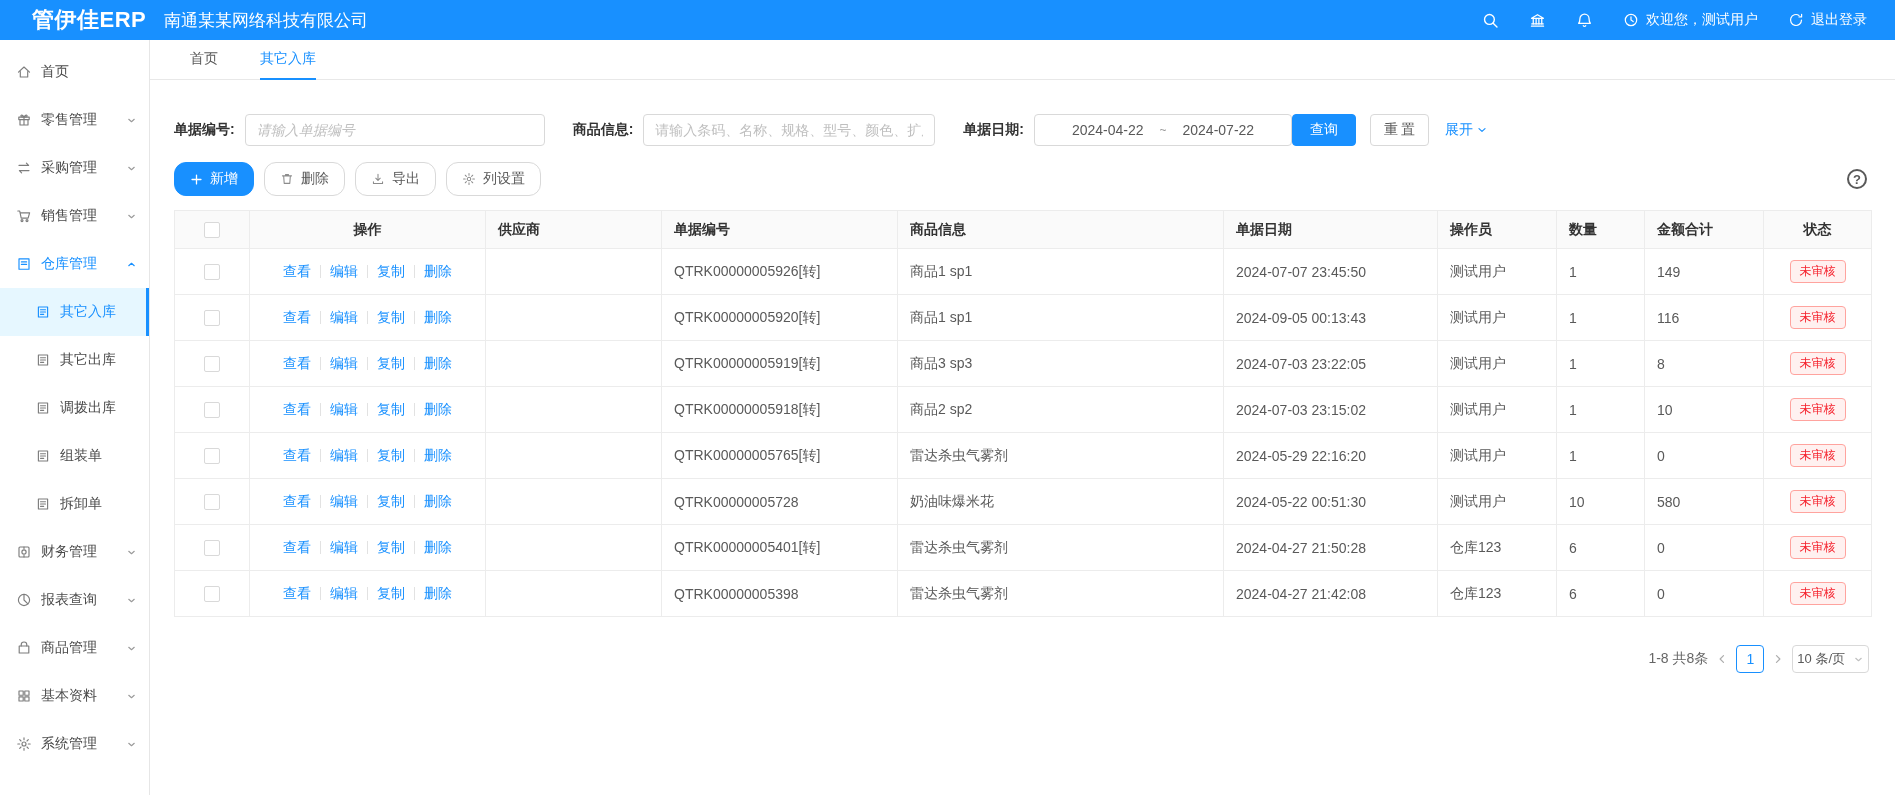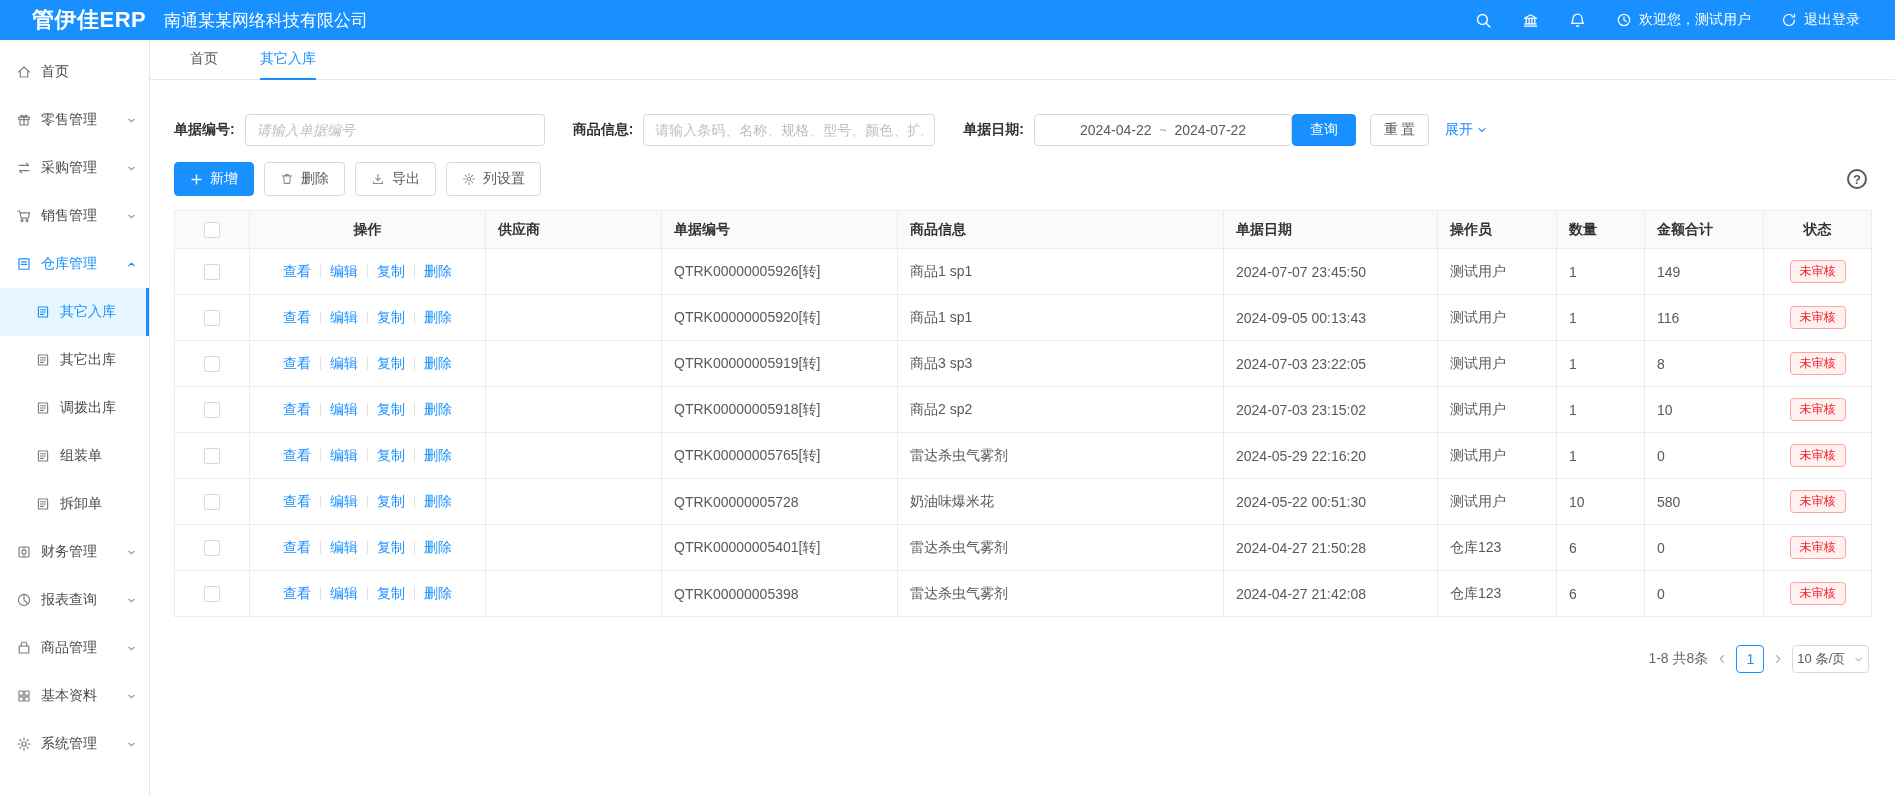--- a/index.html
+++ b/index.html
@@ -4,21 +4,21 @@
 <style>
   html,body{margin:0;padding:0;width:1895px;height:795px;overflow:hidden;background:#fff;
     font-family:"Liberation Sans","DejaVu Sans",sans-serif;}
   *{box-sizing:border-box;}
   .app{display:flex;flex-direction:column;width:100%;height:100%;}
 
   
   .topbar{height:40px;background:#1890ff;display:flex;align-items:center;color:#fff;flex:0 0 auto;}
   .logo{width:150px;padding-left:32px;font-size:22px;font-weight:700;white-space:nowrap;letter-spacing:.5px;}
   .company{font-size:17px;margin-left:14px;white-space:nowrap;}
-  .top-right{margin-left:auto;display:flex;align-items:center;gap:30px;padding-right:35px;font-size:14px;}
+  .top-right{margin-left:auto;display:flex;align-items:center;gap:30px;padding-right:28px;font-size:14px;}
   .top-icon{display:flex;cursor:pointer;}
   .top-group{display:flex;align-items:center;gap:7px;cursor:pointer;white-space:nowrap;}
   .top-right svg{display:block;}
 
   
   .body-row{display:flex;flex:1;min-height:0;}
   .sidebar{width:150px;flex:0 0 150px;border-right:1px solid #e6e6e6;padding-top:8px;background:#fff;overflow:hidden;}
   .side-item{height:48px;display:flex;align-items:center;padding-left:16px;font-size:14px;color:#4a4a4a;cursor:pointer;}
   .side-item .s-icon{color:#7d7d7d;display:flex;margin-right:9px;flex:0 0 auto;}
   .side-item .s-chev{margin-left:auto;margin-right:12px;color:#999;display:flex;}
@@ -34,31 +34,31 @@
   .tab{display:flex;align-items:center;font-size:14px;color:#595959;border-bottom:2px solid transparent;cursor:pointer;margin-bottom:-1px;}
   .tab.active{color:#1890ff;border-bottom-color:#1890ff;}
 
   
   .filters{display:flex;align-items:center;padding:34px 24px 0 24px;flex:0 0 auto;}
   .f-label{font-size:14px;color:#333;font-weight:600;margin-right:10px;white-space:nowrap;}
   .f-input{height:32px;border:1px solid #d9d9d9;border-radius:4px;padding:0 11px;font-size:14px;color:#595959;font-family:inherit;outline:none;}
   .f-input::placeholder{color:#bfbfbf;}
   .w-bill{width:300px;margin-right:28px;font-style:italic;}
   .w-product{width:292px;margin-right:28px;}
-  .date-box{width:258px;height:32px;border:1px solid #d9d9d9;border-radius:4px;display:flex;align-items:center;justify-content:center;gap:8px;font-size:14px;color:#595959;cursor:pointer;}
+  .date-box{width:258px;height:32px;border:1px solid #d9d9d9;border-radius:4px;display:flex;align-items:center;justify-content:center;gap:16px;font-size:14px;color:#595959;cursor:pointer;}
   .date-sep{color:#999;font-size:12px;}
   .btn{height:32px;border-radius:4px;font-size:14px;display:inline-flex;align-items:center;justify-content:center;cursor:pointer;font-family:inherit;}
   .btn-primary{background:#1890ff;border:1px solid #1890ff;color:#fff;padding:0 17px;}
   .btn-plain{background:#fff;border:1px solid #d9d9d9;color:#595959;padding:0 10px 0 13px;letter-spacing:3px;margin-left:14px;}
   .expand-link{color:#1890ff;font-size:14px;margin-left:16px;display:inline-flex;align-items:center;gap:3px;cursor:pointer;white-space:nowrap;}
   .expand-link svg{display:block;}
 
   
   .toolbar{display:flex;align-items:center;padding:16px 24px 0 24px;flex:0 0 auto;}
-  .tbtn{height:34px;border-radius:4px;font-size:14px;display:inline-flex;align-items:center;gap:7px;padding:0 15px;cursor:pointer;}
+  .tbtn{height:34px;border-radius:12px;font-size:14px;display:inline-flex;align-items:center;gap:7px;padding:0 15px;cursor:pointer;}
   .tbtn svg{display:block;}
   .tbtn-primary{background:#1890ff;border:1px solid #1890ff;color:#fff;}
   .tbtn-plain{background:#fff;border:1px solid #d9d9d9;color:#595959;margin-left:10px;}
   .tbtn-plain .t-icon{color:#8c8c8c;display:flex;}
   .tbtn-primary .t-icon{color:#fff;display:flex;}
   .help{margin-left:auto;margin-right:4px;width:20px;height:20px;border:2px solid #595959;border-radius:50%;color:#595959;font-size:13px;font-weight:700;display:flex;align-items:center;justify-content:center;cursor:pointer;}
 
   
   .table-wrap{padding:14px 24px 0 24px;flex:0 0 auto;}
   table{width:100%;border-collapse:collapse;table-layout:fixed;}

